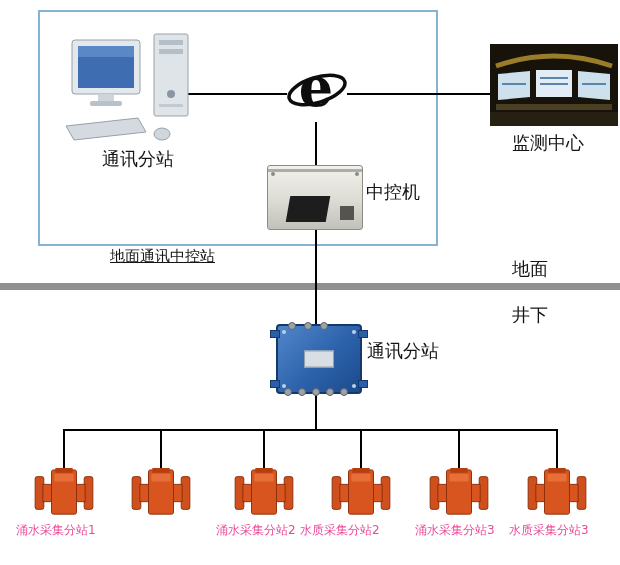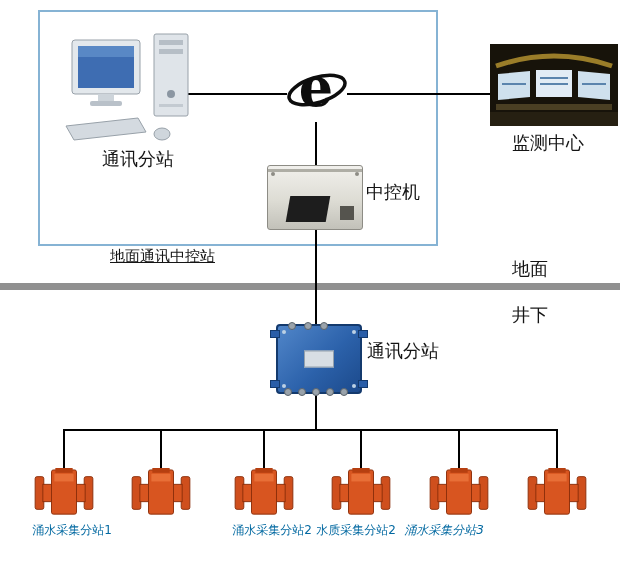--- a/index.html
+++ b/index.html
@@ -49,21 +49,21 @@
   .j-plate{
     position:absolute;left:50%;top:50%;transform:translate(-50%,-50%);
     width:28px;height:15px;background:#d8dee4;border:1px solid #93a0ac;
   }
   .j-ear{position:absolute;width:8px;height:6px;background:#2a5ea8;border:1px solid #143a6d;}
   .j-dot{position:absolute;width:6px;height:6px;border-radius:50%;background:#9aa3ab;border:1px solid #5c646b;}
   .j-screw{position:absolute;width:4px;height:4px;border-radius:50%;background:#bcd0e4;}
 
   
   .device{position:absolute;top:468px;width:64px;height:50px;}
-  .dev-lbl{position:absolute;top:522px;width:96px;font-size:12px;text-align:right;color:#0369a1;}
+  .dev-lbl{position:absolute;top:522px;width:96px;font-size:12px;text-align:left;color:#ec4899;}
 
   .small{font-size:18px;}
   .mid{font-size:18px;}
   .big{font-size:15px;}
 </style>
 </head>
 <body>
 
 <div class="stage">
 
@@ -209,15 +209,16 @@
       <rect x="11" y="17" width="44" height="18" fill="#d85520" stroke="#8d2f0a"></rect>
       <rect x="20" y="2" width="26" height="46" rx="2" fill="#d85520" stroke="#8d2f0a"></rect>
       <rect x="24" y="0" width="18" height="5" fill="#b63f10"></rect>
       <rect x="23" y="6" width="20" height="8" fill="#ef7a42" opacity="0.7"></rect>
     </svg>
   </div>
 
   <div class="dev-lbl" style="left:16px;">涌水采集分站1</div>
   <div class="dev-lbl" style="left:216px;">涌水采集分站2</div>
   <div class="dev-lbl" style="left:300px;">水质采集分站2</div>
-  <div class="dev-lbl" style="left:388px;font-style:italic;">涌水采集分站3</div>
+  <div class="dev-lbl" style="left:415px;">涌水采集分站3</div>
+  <div class="dev-lbl" style="left:509px;">水质采集分站3</div>
 
 </div>
 
 </body></html>

